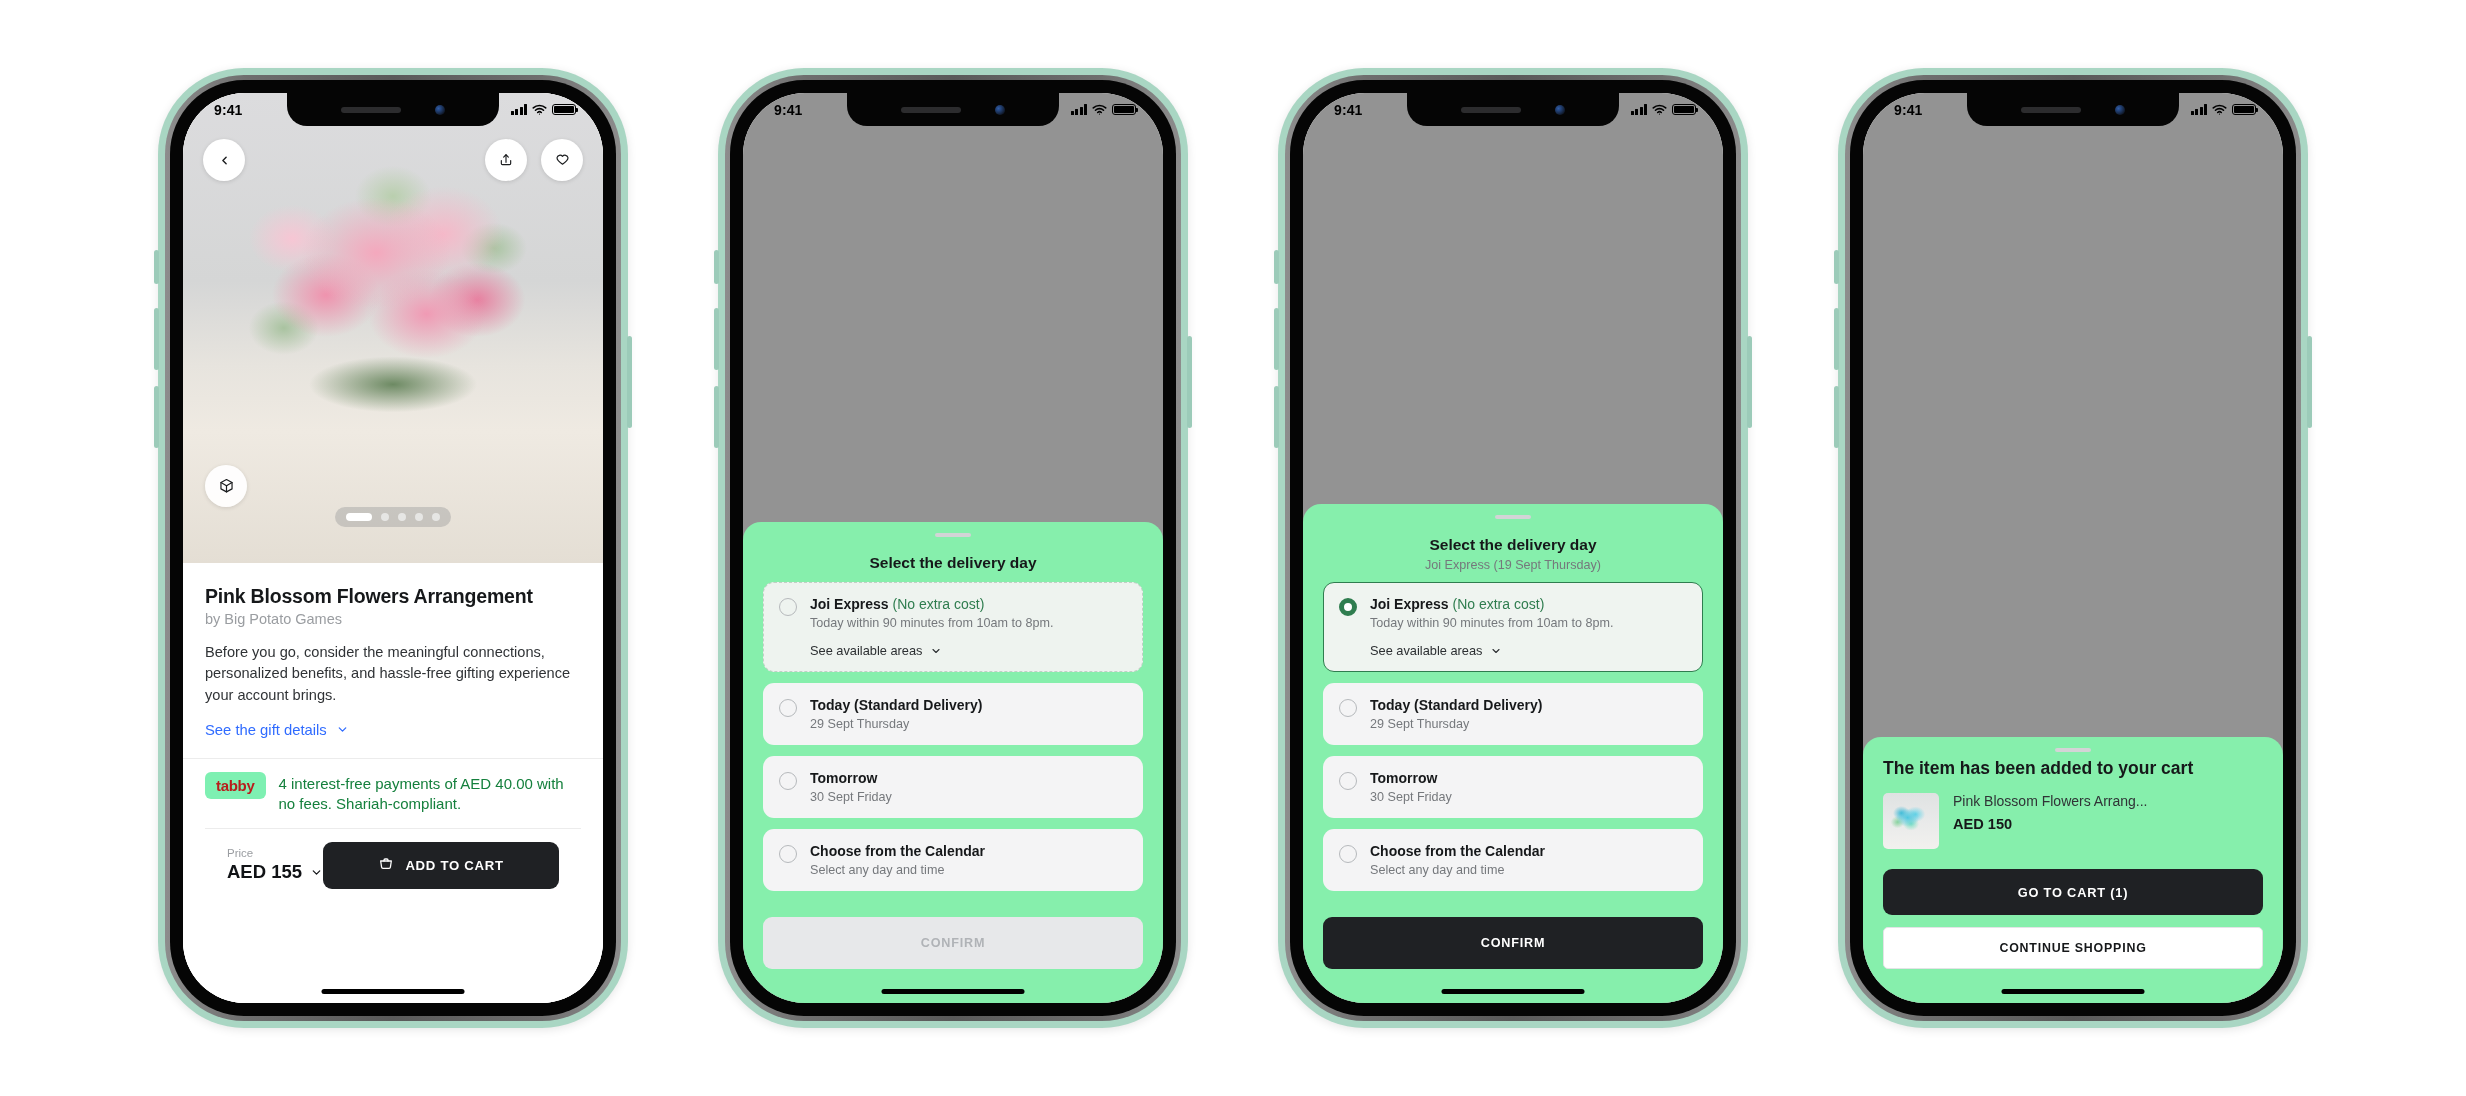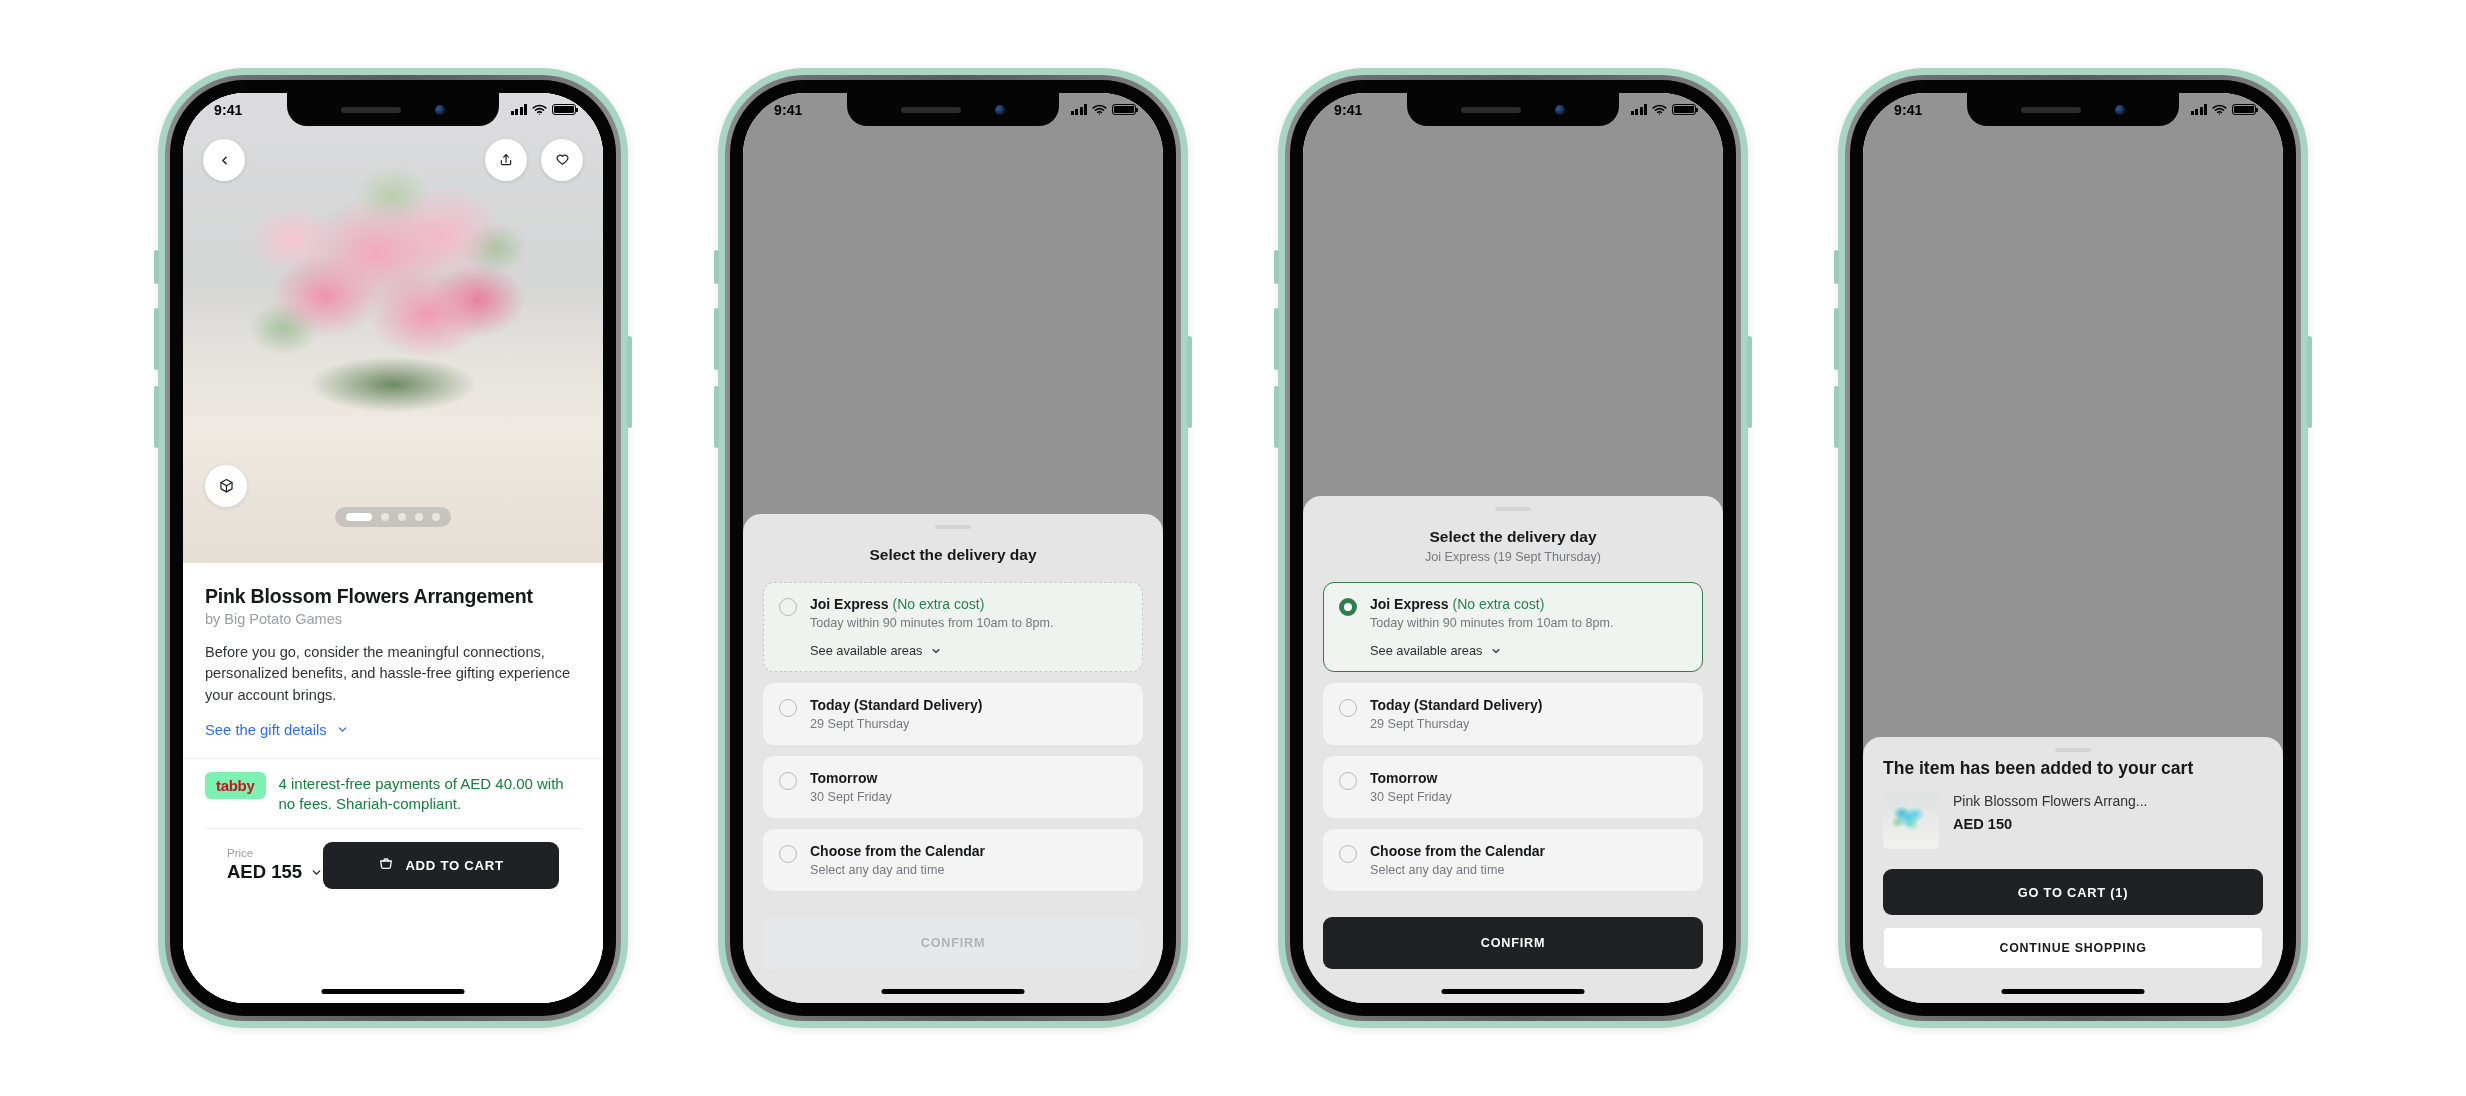--- a/index.html
+++ b/index.html
@@ -163,30 +163,30 @@
   .cta-dark {
     flex:1 1 auto; height: 47px; border-radius: 9px; background:#1f2124;
     color:#fff; font-size:13.2px; font-weight:bold; letter-spacing:.7px;
     display:flex; align-items:center; justify-content:center; gap:11px; border:none;
   }
 
   
   .scrim { position:absolute; inset:0; background:#939393; }
   .sheet {
     position:absolute; left:0; right:0; bottom:0;
-    background:#e5e5e5; border-top-left-radius:18px; border-top-right-radius:18px;
+    background:#86efac; border-top-left-radius:18px; border-top-right-radius:18px;
     padding: 0 20px 0;
     display:flex; flex-direction:column;
   }
   .grabber { width:36px; height:4px; border-radius:2px; background:#d3d4d6;
              margin: 11px auto 0; }
   .sheet-title { text-align:center; font-size:15.5px; font-weight:bold;
                  color:#16181a; margin-top: 17px; }
   .sheet-sub { text-align:center; font-size:12.6px; color:#75787c; margin-top:4px; }
-  .opts { margin-top: 18px; display:flex; flex-direction:column; gap: 11px; }
+  .opts { margin-top: 10px; display:flex; flex-direction:column; gap: 11px; }
   .opt {
     background:#f4f4f5; border-radius:11px; padding: 13px 15px;
     display:flex; gap: 13px; align-items:flex-start;
     border: 1.5px solid transparent;
   }
   .opt.express { background:#eef3ef; border: 1.6px dashed #c2cfc6; }
   .opt.express.sel { background:#eff4f0; border: 1.8px solid #2f7d4f; }
   .radio { width:18px; height:18px; border-radius:50%; border:1.6px solid #b6b9bc;
            flex:0 0 auto; margin-top:2px; background:transparent; }
   .radio.on { border:5.5px solid #2f7d4f; background:#fff; }

